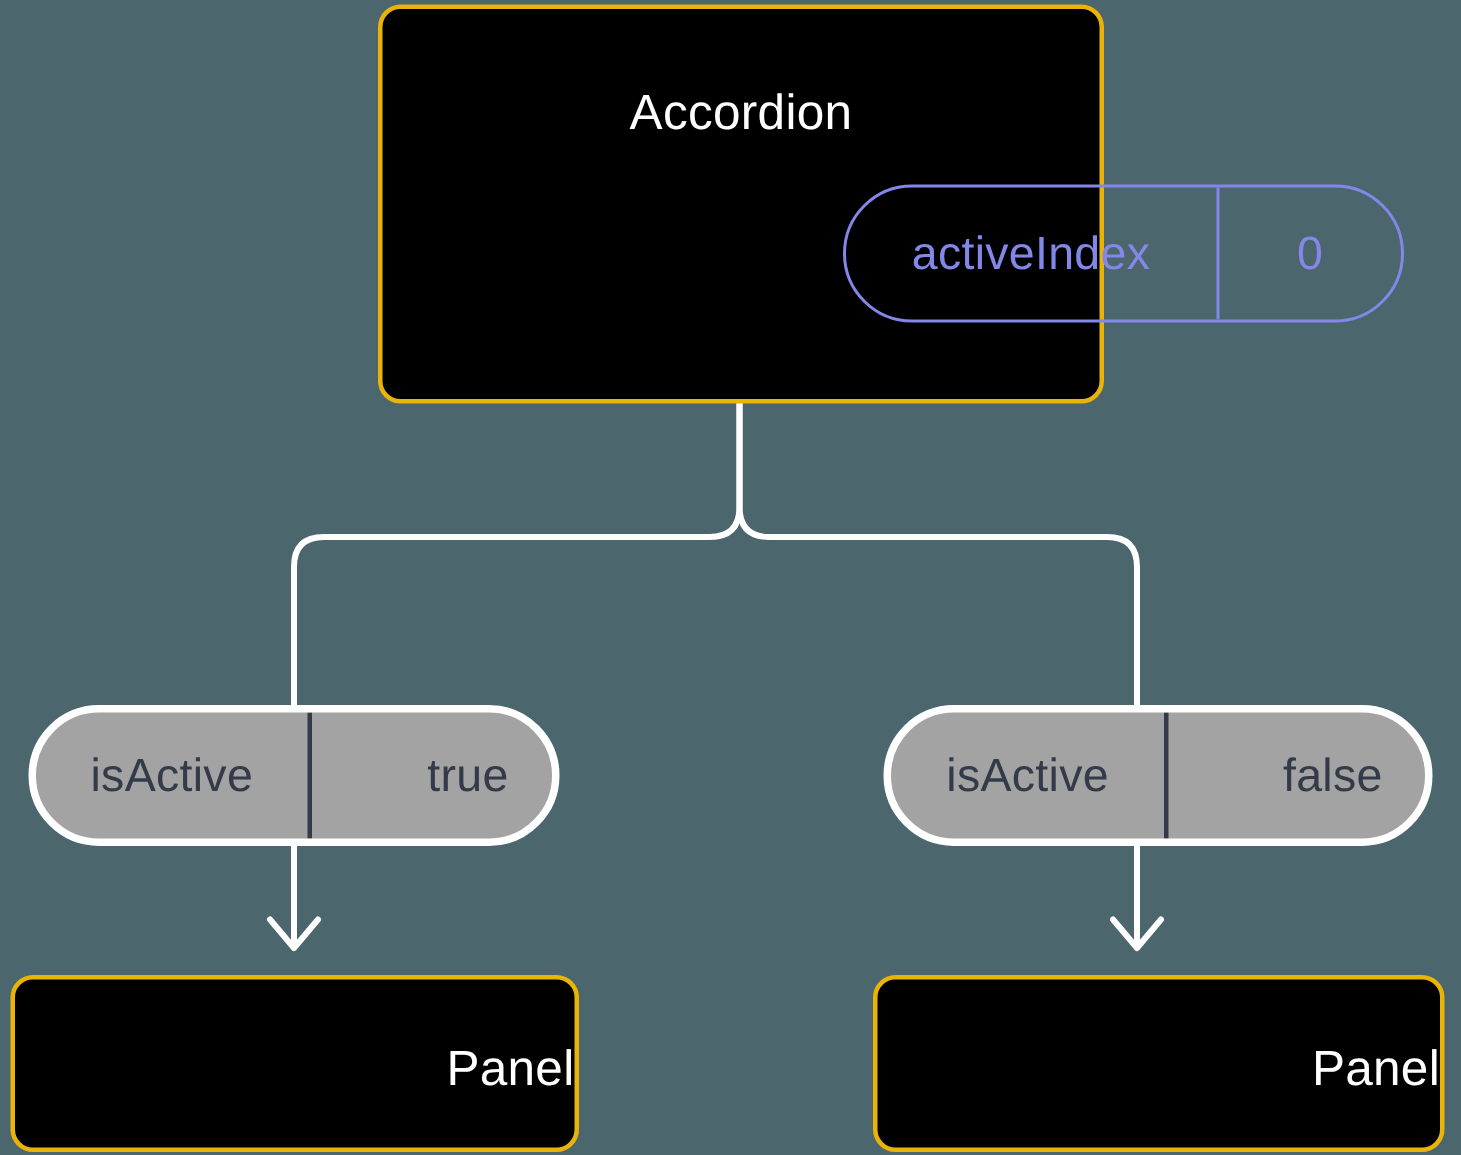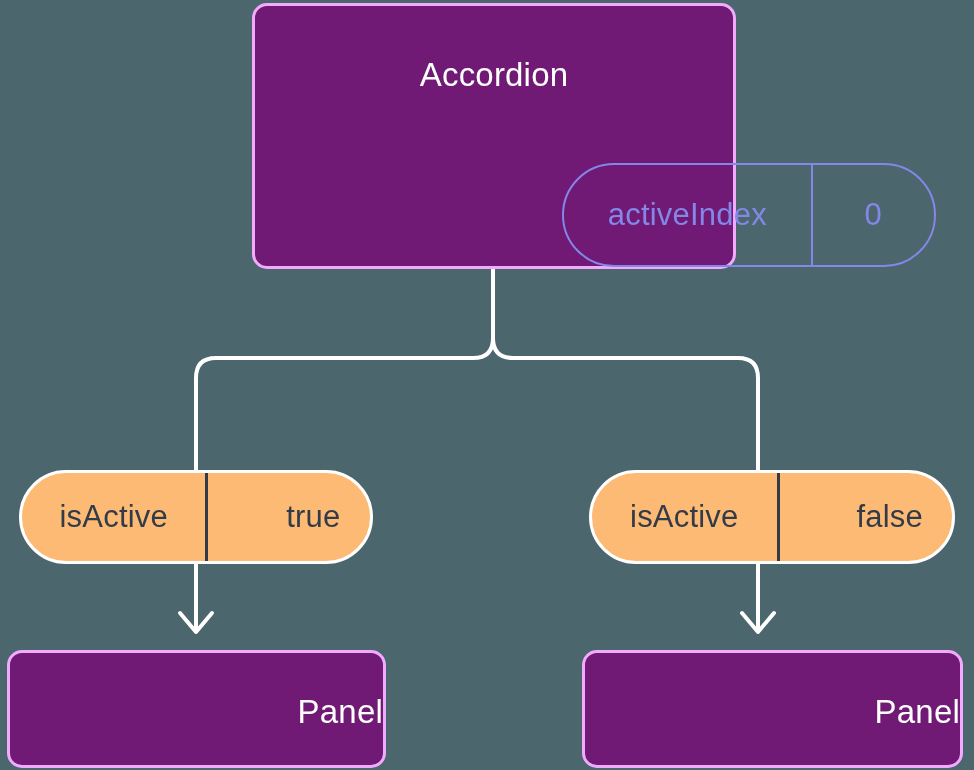--- a/index.html
+++ b/index.html
@@ -24,22 +24,22 @@
     width: 974px;
     height: 770px;
     z-index: 1;
   }
 
   
   .node-box {
     position: absolute;
     z-index: 2;
     box-sizing: border-box;
-    background: #701a75;
-    border: 3px solid #f0abfc;
+    background: #000000;
+    border: 3px solid #eab308;
     border-radius: 15px;
     padding-left: 39px;
   }
 
   #accordion-box {
     left: 252px;
     top: 3px;
     width: 484px;
     height: 266px;
   }
@@ -96,34 +96,33 @@
   .pill-outline {
     background: transparent;
     border: 2px solid #8287e8;
   }
   .pill-outline .pill-key,
   .pill-outline .pill-val { color: #8287e8; }
   .pill-outline .pill-val { border-left: 2px solid #8287e8; }
 
   
   .pill-filled {
-    background: #fdba74;
-    border: 3px solid #ffffff;
+    background: #a3a3a3;
+    border: 5px solid #ffffff;
   }
   .pill-filled .pill-key,
   .pill-filled .pill-val { color: #333b49; }
   .pill-filled .pill-val { border-left: 3px solid #333b49; padding-left: 48px; }
 
   
   #state-pill {
     left: 307px;
     top: 117px;
     width: 374px;
-    height: 104px;
-    margin-top: 40px;
+    height: 92px;
   }
   #state-pill .pill-key { width: 248px; }
   #state-pill .pill-val { width: 122px; }
 
   #prop-pill-left {
     left: 19px;
     top: 470px;
     width: 354px;
     height: 94px;
   }

